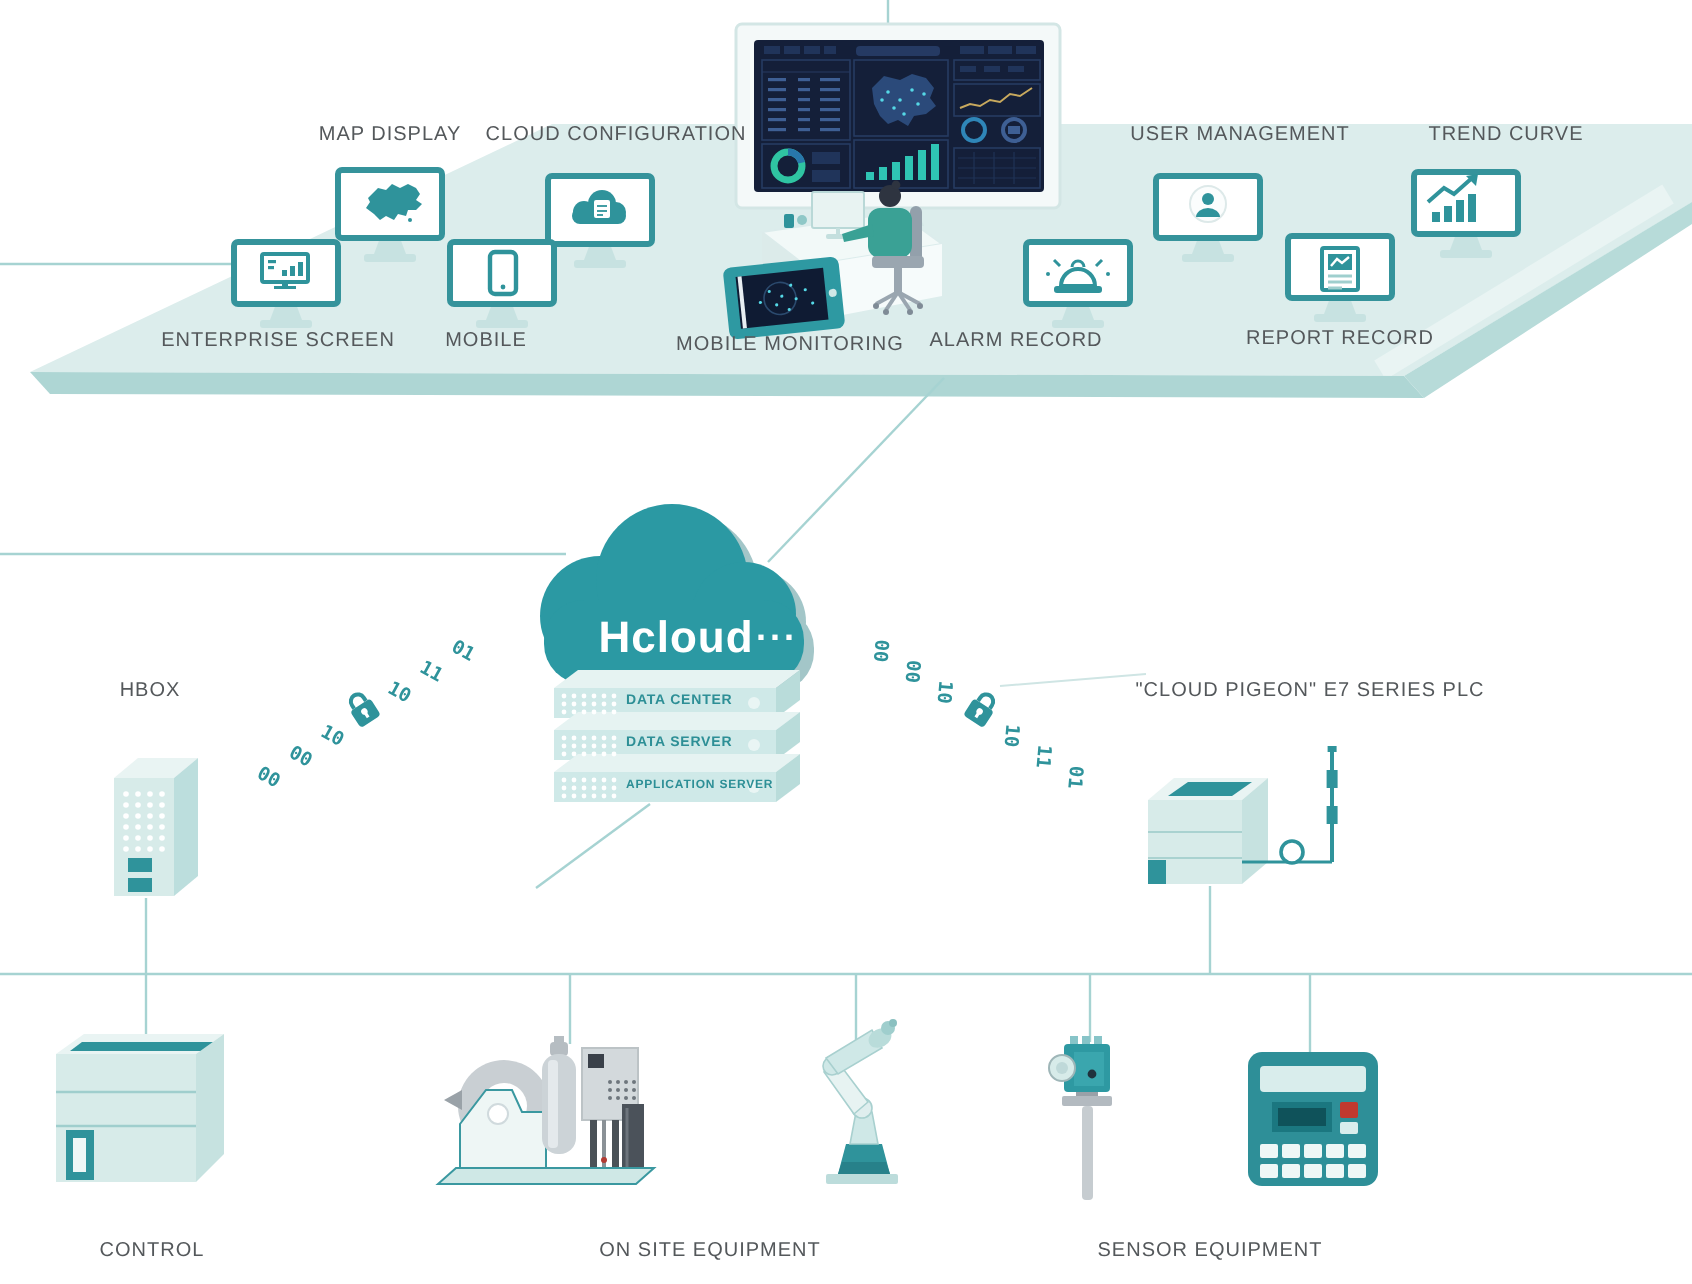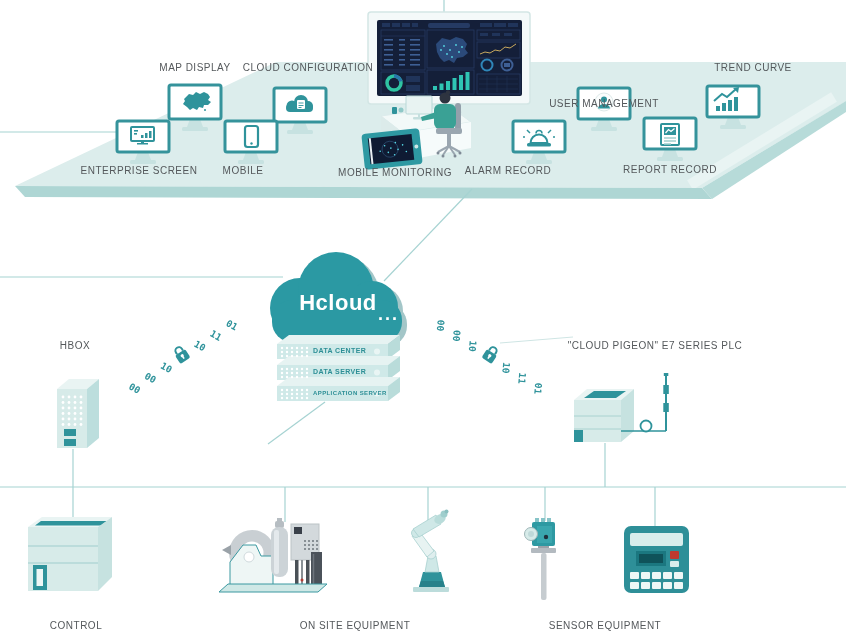--- a/index.html
+++ b/index.html
@@ -569,30 +569,30 @@
           <rect x="674" y="582" width="9" height="7" rx="1"></rect>
     </g>
   </g>
 </svg>
 
 <div class="lbl" style="left:195px;top:62px;">MAP DISPLAY</div>
 <div class="lbl" style="left:308px;top:62px;">CLOUD CONFIGURATION</div>
 <div class="lbl" style="left:139px;top:165px;">ENTERPRISE SCREEN</div>
 <div class="lbl" style="left:243px;top:165px;">MOBILE</div>
 <div class="lbl" style="left:395px;top:167px;">MOBILE MONITORING</div>
-<div class="lbl" style="left:604px;top:62px;margin-top:36px;">USER MANAGEMENT</div>
+<div class="lbl" style="left:620px;top:62px;">USER MANAGEMENT</div>
 <div class="lbl" style="left:753px;top:62px;">TREND CURVE</div>
 <div class="lbl" style="left:508px;top:165px;">ALARM RECORD</div>
 <div class="lbl" style="left:670px;top:164px;">REPORT RECORD</div>
 <div class="lbl" style="left:75px;top:340px;">HBOX</div>
 <div class="lbl" style="left:655px;top:340px;">"CLOUD PIGEON" E7 SERIES PLC</div>
 <div class="lbl" style="left:76px;top:620px;">CONTROL</div>
 <div class="lbl" style="left:355px;top:620px;">ON SITE EQUIPMENT</div>
 <div class="lbl" style="left:605px;top:620px;">SENSOR EQUIPMENT</div>
 
-<div class="cloud-name" style="left:338px;top:290px;">Hcloud</div>
+<div class="cloud-name" style="left:338px;top:306px;">Hcloud</div>
 <div class="cloud-dots" style="left:378px;top:305px;">...</div>
 
 <div class="srv" style="left:313px;top:347px;">DATA CENTER</div>
 <div class="srv" style="left:313px;top:368px;">DATA SERVER</div>
 <div class="srv s3" style="left:313px;top:389.5px;">APPLICATION SERVER</div>
 
 </div>
 
 </body></html>

